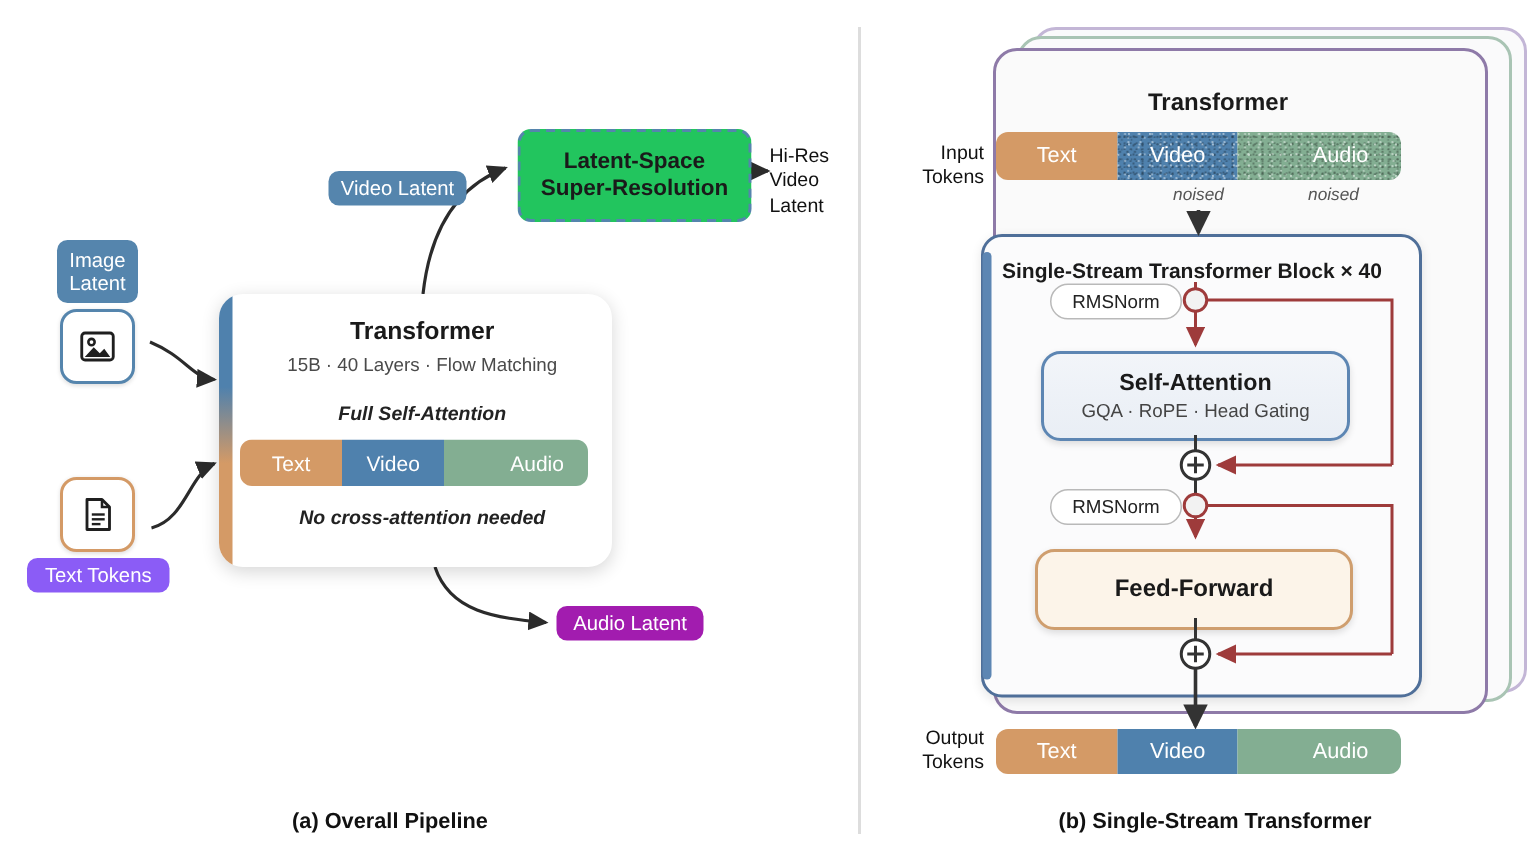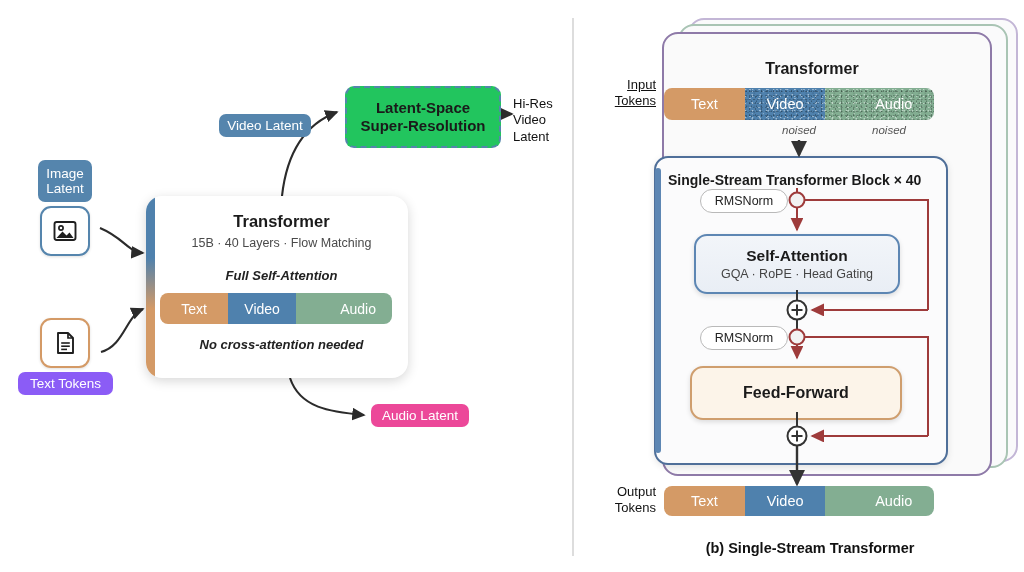--- a/index.html
+++ b/index.html
@@ -7,21 +7,21 @@
        font-family:"Liberation Sans","DejaVu Sans",sans-serif;color:#1a1a1a;}
   .canvas{position:absolute;inset:0;}
   .abs{position:absolute;}
   svg.layer{position:absolute;left:0;top:0;width:1024px;height:572px;overflow:visible;pointer-events:none;}
 
   
   .pill{position:absolute;border-radius:7px;color:#fff;font-size:13.5px;
         display:flex;align-items:center;justify-content:center;text-align:center;line-height:1.12;}
   .pill.blue{background:#5585ad;}
   .pill.tan{background:#8b5cf6;}
-  .pill.green{background:#ec4899;}
+  .pill.green{background:#a21caf;}
 
   
   .icontile{position:absolute;width:46px;height:46px;border-radius:11px;background:#fff;
             border:2.5px solid #5585ad;display:flex;align-items:center;justify-content:center;
             box-shadow:0 1px 3px rgba(0,0,0,.13);}
   .icontile.tanb{border-color:#d49a66;}
 
   
   .tcard{position:absolute;background:#fff;border-radius:16px;
          box-shadow:0 3px 12px rgba(0,0,0,.16);overflow:hidden;}
@@ -186,30 +186,31 @@
   <div class="plainlbl" style="left:513px;top:96px;width:60px;">
     <div>Hi-Res</div>
     <div>Video</div>
     <div>Latent</div>
   </div>
 
   <div class="pill green" style="left:371px;top:404px;width:98px;height:23px;">
     <span>Audio Latent</span>
   </div>
 
+  <div class="caption" style="left:150px;top:540px;width:220px;">(a) Overall Pipeline</div>
 
   <div class="divider" style="left:572px;top:18px;height:538px;"></div>
 
   <div class="stackcard sc3" style="left:688px;top:18px;width:326px;height:440px;"></div>
   <div class="stackcard sc2" style="left:678px;top:24px;width:326px;height:440px;"></div>
   <div class="stackcard sc1" style="left:662px;top:32px;width:326px;height:440px;"></div>
 
   <div class="panelTitle" style="left:662px;top:60px;width:300px;">Transformer</div>
 
-  <div class="sidelbl" style="left:588px;top:77px;width:68px;text-decoration:underline;">
+  <div class="sidelbl" style="left:588px;top:94px;width:68px;">
     <div>Input</div>
     <div>Tokens</div>
   </div>
 
   <div class="strip" style="left:664px;top:88px;width:270px;height:32px;font-size:14.5px;">
     <div class="seg seg-text" style="width:33.4%;">
       <span>Text</span>
     </div>
     <div class="seg seg-video noise" style="width:33.3%;">
       <span>Video</span>

